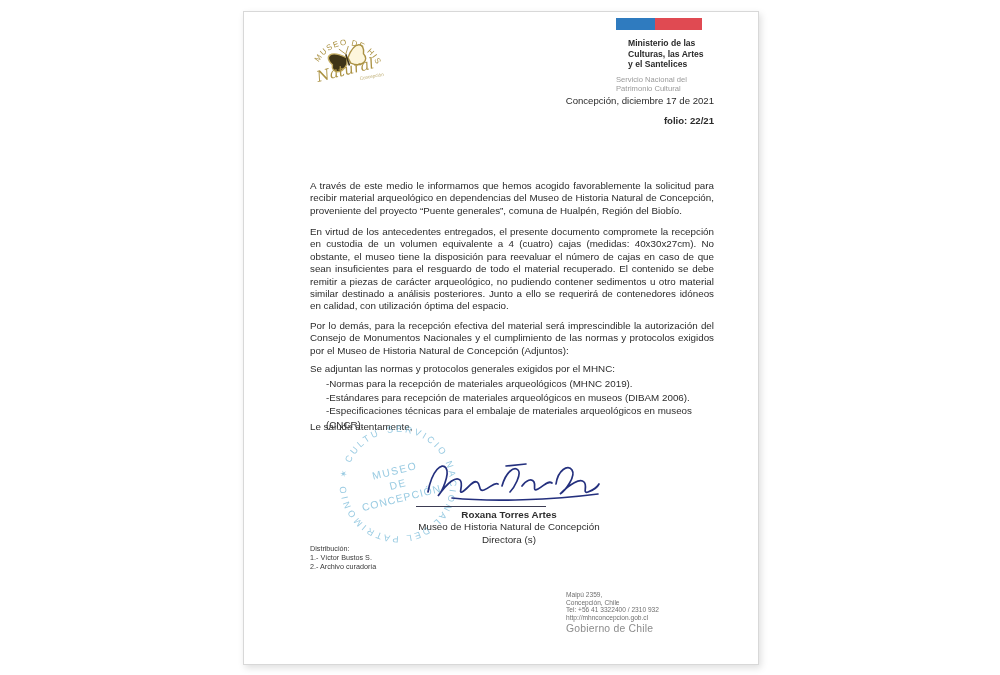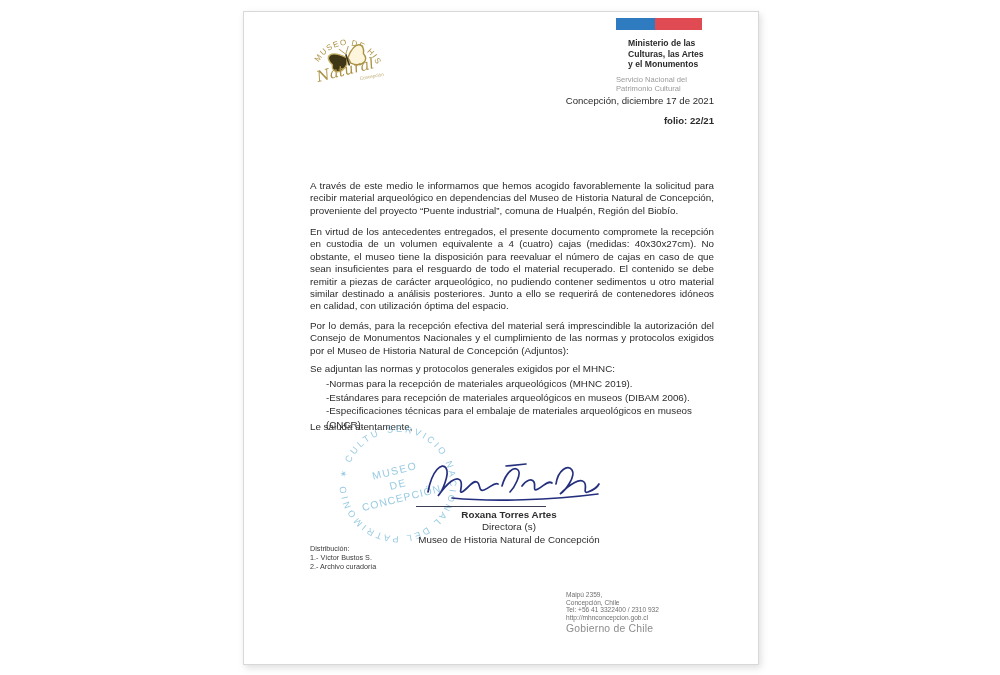--- a/index.html
+++ b/index.html
@@ -71,33 +71,33 @@
     </svg>
 
     <div class="ministry">
       <svg class="flag-bar" viewBox="0 0 86 12">
         <rect x="0" y="0" width="39" height="12" fill="#2f7bbf"></rect>
         <rect x="39" y="0" width="47" height="12" fill="#e04a52"></rect>
       </svg>
       <div class="ministry-title">
         <div>Ministerio de las</div>
         <div>Culturas, las Artes</div>
-        <div>y el Monumentos</div>
+        <div>y el Santelices</div>
       </div>
       <div class="ministry-sub">
         <div>Servicio Nacional del</div>
         <div>Patrimonio Cultural</div>
       </div>
     </div>
 
     <div class="dateline">Concepción, diciembre 17 de 2021</div>
     <div class="folio">folio: 22/21</div>
 
 
-    <div class="para p1">A través de este medio le informamos que hemos acogido favorablemente la solicitud para recibir material arqueológico en dependencias del Museo de Historia Natural de Concepción, proveniente del proyecto “Puente industrial”, comuna de Hualpén, Región del Biobío.</div>
+    <div class="para p1">A través de este medio le informamos que hemos acogido favorablemente la solicitud para recibir material arqueológico en dependencias del Museo de Historia Natural de Concepción, proveniente del proyecto “Puente generales”, comuna de Hualpén, Región del Biobío.</div>
     <div class="para p2">En virtud de los antecedentes entregados, el presente documento compromete la recepción en custodia de un volumen equivalente a 4 (cuatro) cajas (medidas: 40x30x27cm). No obstante, el museo tiene la disposición para reevaluar el número de cajas en caso de que sean insuficientes para el resguardo de todo el material recuperado. El contenido se debe remitir a piezas de carácter arqueológico, no pudiendo contener sedimentos u otro material similar destinado a análisis posteriores. Junto a ello se requerirá de contenedores idóneos en calidad, con utilización óptima del espacio.</div>
     <div class="para p3">Por lo demás, para la recepción efectiva del material será imprescindible la autorización del Consejo de Monumentos Nacionales y el cumplimiento de las normas y protocolos exigidos por el Museo de Historia Natural de Concepción (Adjuntos):</div>
 
     <div class="attach-intro">Se adjuntan las normas y protocolos generales exigidos por el MHNC:</div>
     <div class="attach-list">
       <div>-Normas para la recepción de materiales arqueológicos (MHNC 2019).</div>
       <div>-Estándares para recepción de materiales arqueológicos en museos (DIBAM 2006).</div>
       <div>-Especificaciones técnicas para el embalaje de materiales arqueológicos en museos (CNCR).</div>
     </div>
 
@@ -121,22 +121,22 @@
         <path d="M80,34 C84,20 92,14 96,18 C100,22 92,36 88,40 M84,14 L104,12"></path>
         <path d="M100,34 C104,28 110,26 112,30 C114,34 110,40 116,37 C122,34 126,28 130,31"></path>
         <path d="M134,32 C136,18 146,12 150,18 C154,24 144,38 138,42 C148,32 158,26 162,30 C166,34 160,42 166,40 C172,38 176,34 177,32"></path>
         <path d="M30,46 C70,50 130,48 176,42"></path>
       </g>
     </svg>
     <div class="sig-underline"></div>
 
     <div class="sig-block">
       <div class="sig-name">Roxana Torres Artes</div>
+      <div>Museo de Historia Natural de Concepción</div>
       <div>Directora (s)</div>
-      <div>Museo de Historia Natural de Concepción</div>
     </div>
 
     <div class="distribution">
       <div>Distribución:</div>
       <div>1.- Víctor Bustos S.</div>
       <div>2.- Archivo curadoría</div>
     </div>
 
     <div class="footer">
       <div>Maipú 2359,</div>

